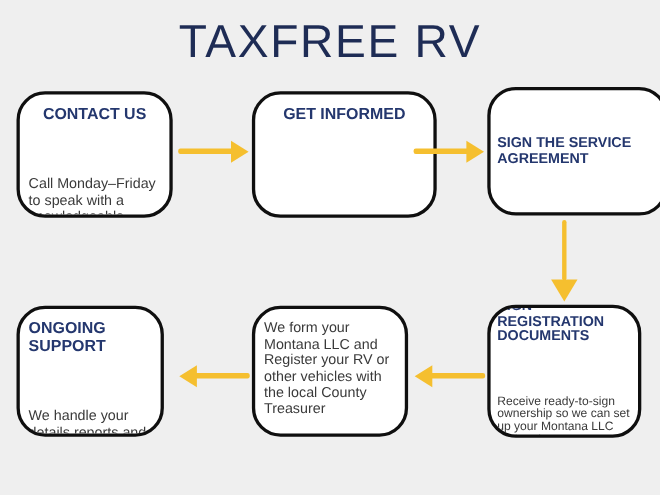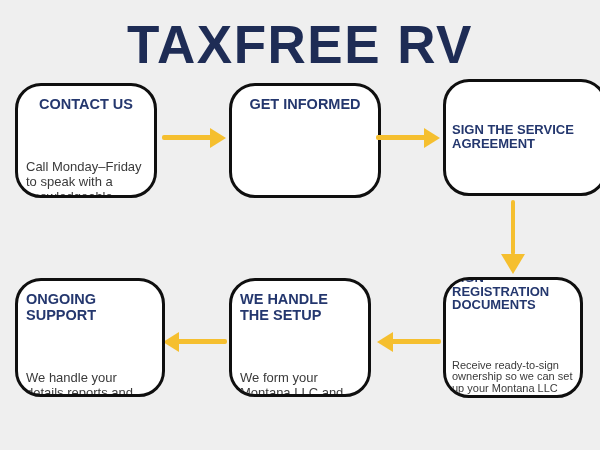--- a/index.html
+++ b/index.html
@@ -11,21 +11,21 @@
   body{
     font-family:"Liberation Sans","DejaVu Sans",sans-serif;
     background:var(--background);
   }
   .canvas{
     position:relative; width:600px; height:450px;
     background:var(--background); overflow:hidden;
   }
   .main-title{
     position:absolute; left:0; top:14px; width:600px;
-    text-align:center; font-size:53px; font-weight:700;
+    text-align:center; font-size:42px; font-weight:400;
     letter-spacing:1.5px; color:var(--title-navy);
   }
   .box{
     position:absolute; box-sizing:border-box;
     background:var(--box-bg); border:3px solid var(--box-border);
     border-radius:26px; 
     display:flex; flex-direction:column; align-items:center;
     justify-content:flex-start; padding:10px 8px 8px 8px;
     overflow:hidden;
     gap:46px;
@@ -58,25 +58,25 @@
   }
   .arrow-down{ width:24px; height:74px; }
   .arrow-down .shaft{ left:10px; width:4px; top:0; bottom:19px; }
   .arrow-down .head{
     bottom:0; left:0;
     border-left:12px solid transparent; border-right:12px solid transparent;
     border-top:20px solid var(--arrow-yellow);
   }
   
   .box-1{ left:15px;  top:83px;  width:142px; height:115px; }
-  .box-2{ left:229px; top:83px;  width:152px; height:115px; }
+  .box-2{ left:229px; top:83px;  width:168px; height:115px; }
   .box-3{ left:443px; top:79px;  width:164px; height:117px; }
   .box-4{ left:443px; top:277px; width:140px; height:121px; }
   .box-5{ left:229px; top:278px; width:142px; height:119px; }
-  .box-6{ left:15px;  top:278px; width:150px; height:119px; }
+  .box-6{ left:15px;  top:278px; width:134px; height:119px; }
   
   .arrow-1{ left:162px; top:128px; }
   .arrow-2{ left:376px; top:128px; }
   .arrow-3{ left:501px; top:200px; }
   .arrow-4{ left:377px; top:332px; }
   .arrow-5{ left:163px; top:332px; }
 </style>
 </head>
 <body>
 
@@ -116,21 +116,20 @@
     <div class="box-title">RECEIVE AND SIGN REGISTRATION DOCUMENTS</div>
     <div class="box-desc">Receive ready-to-sign ownership so we can set up your Montana LLC and register your vehicle(s)</div>
   </div>
 
   <div class="arrow arrow-h arrow-left arrow-4">
     <div class="shaft"></div>
     <div class="head"></div>
   </div>
 
   <div class="box box-5">
-    <div class="box-title">WE HANDLE THE SETUP</div>
     <div class="box-desc">We form your Montana LLC and Register your RV or other vehicles with the local County Treasurer</div>
   </div>
 
   <div class="arrow arrow-h arrow-left arrow-5">
     <div class="shaft"></div>
     <div class="head"></div>
   </div>
 
   <div class="box box-6">
     <div class="box-title">ONGOING SUPPORT</div>

